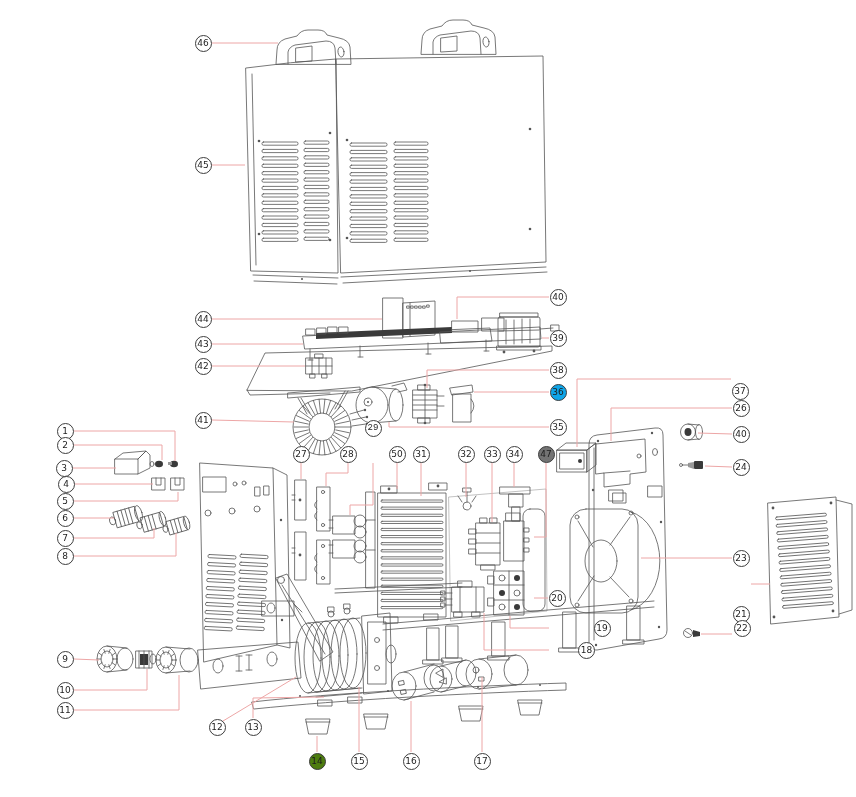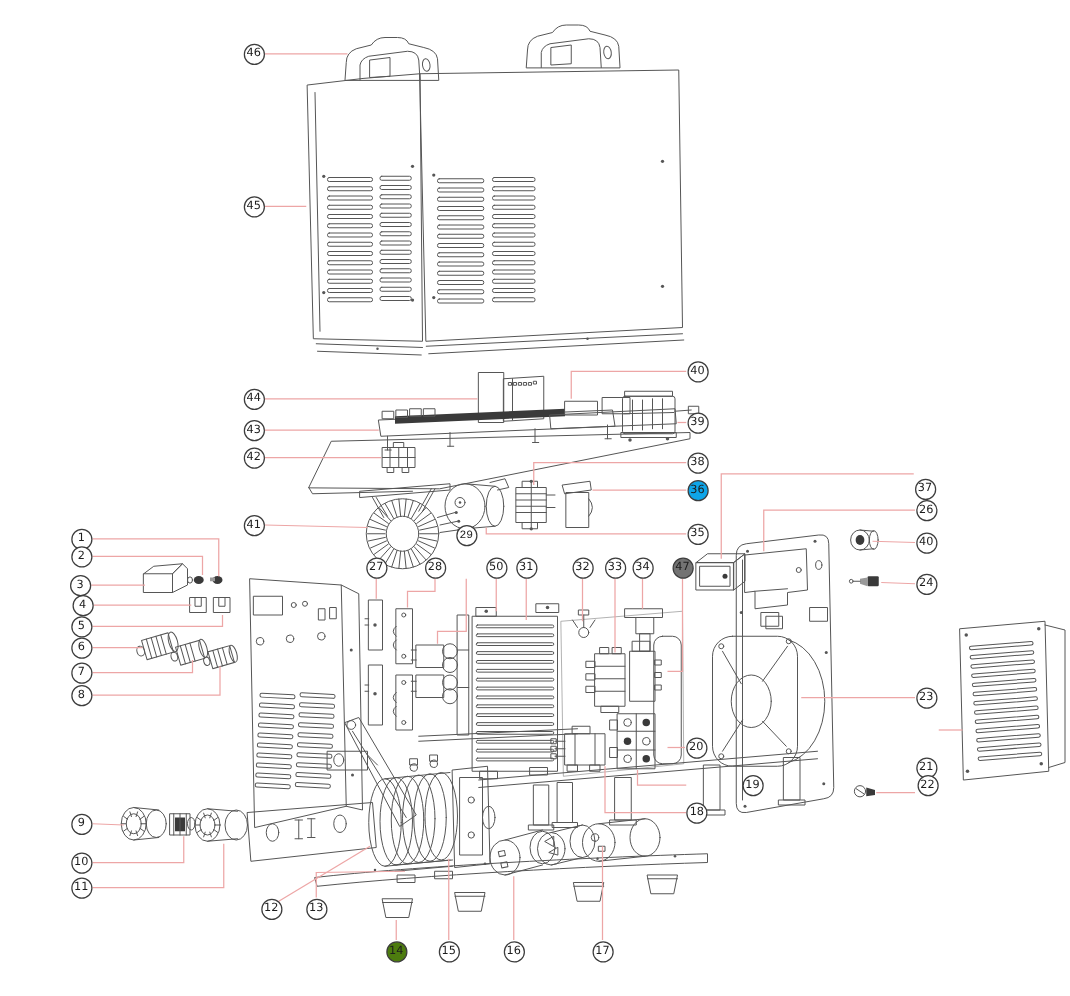--- a/index.html
+++ b/index.html
@@ -703,21 +703,21 @@
       <div class="balloon" style="left: 56.5px; top: 547.5px; border: 1px solid rgb(61, 61, 61); background: rgb(255, 255, 255); color: rgb(29, 29, 29);">8</div>
       <div class="balloon" style="left: 56.5px; top: 650.5px; border: 1px solid rgb(61, 61, 61); background: rgb(255, 255, 255); color: rgb(29, 29, 29);">9</div>
       <div class="balloon" style="left: 56.5px; top: 681.5px; border: 1px solid rgb(61, 61, 61); background: rgb(255, 255, 255); color: rgb(29, 29, 29);">10</div>
       <div class="balloon" style="left: 56.5px; top: 701.5px; border: 1px solid rgb(61, 61, 61); background: rgb(255, 255, 255); color: rgb(29, 29, 29);">11</div>
       <div class="balloon" style="left: 208.5px; top: 718.5px; border: 1px solid rgb(61, 61, 61); background: rgb(255, 255, 255); color: rgb(29, 29, 29);">12</div>
       <div class="balloon" style="left: 244.5px; top: 718.5px; border: 1px solid rgb(61, 61, 61); background: rgb(255, 255, 255); color: rgb(29, 29, 29);">13</div>
       <div class="balloon" style="left: 308.5px; top: 752.5px; border: 1px solid rgb(61, 61, 61); background: #4d7c0f; color: rgb(29, 29, 29);">14</div>
       <div class="balloon" style="left: 350.5px; top: 752.5px; border: 1px solid rgb(61, 61, 61); background: rgb(255, 255, 255); color: rgb(29, 29, 29);">15</div>
       <div class="balloon" style="left: 402.5px; top: 752.5px; border: 1px solid rgb(61, 61, 61); background: rgb(255, 255, 255); color: rgb(29, 29, 29);">16</div>
       <div class="balloon" style="left: 473.5px; top: 752.5px; border: 1px solid rgb(61, 61, 61); background: rgb(255, 255, 255); color: rgb(29, 29, 29);">17</div>
-      <div class="balloon" style="left: 549px; top: 641.5px; border: 1px solid rgb(61, 61, 61); background: rgb(255, 255, 255); color: rgb(29, 29, 29);">18</div>
+      <div class="balloon" style="left: 578px; top: 641.5px; border: 1px solid rgb(61, 61, 61); background: rgb(255, 255, 255); color: rgb(29, 29, 29);">18</div>
       <div class="balloon" style="left: 549.5px; top: 619.5px; border: 1px solid rgb(61, 61, 61); background: rgb(255, 255, 255); color: rgb(29, 29, 29); margin-left: 44px;">19</div>
       <div class="balloon" style="left: 548.5px; top: 589.5px; border: 1px solid rgb(61, 61, 61); background: rgb(255, 255, 255); color: rgb(29, 29, 29);">20</div>
       <div class="balloon" style="left: 732.5px; top: 606px; border: 1px solid rgb(61, 61, 61); background: rgb(255, 255, 255); color: rgb(29, 29, 29);">21</div>
       <div class="balloon" style="left: 733.5px; top: 575.5px; border: 1px solid rgb(61, 61, 61); background: rgb(255, 255, 255); color: rgb(29, 29, 29); margin-top: 44px;">22</div>
       <div class="balloon" style="left: 732.5px; top: 549.5px; border: 1px solid rgb(61, 61, 61); background: rgb(255, 255, 255); color: rgb(29, 29, 29);">23</div>
       <div class="balloon" style="left: 732.5px; top: 458.5px; border: 1px solid rgb(61, 61, 61); background: rgb(255, 255, 255); color: rgb(29, 29, 29);">24</div>
       <div class="balloon" style="left: 732.5px; top: 425.5px; border: 1px solid rgb(61, 61, 61); background: rgb(255, 255, 255); color: rgb(29, 29, 29);">40</div>
       <div class="balloon" style="left: 732.5px; top: 399.5px; border: 1px solid rgb(61, 61, 61); background: rgb(255, 255, 255); color: rgb(29, 29, 29);">26</div>
       <div class="balloon" style="left: 292.5px; top: 445.5px; border: 1px solid rgb(61, 61, 61); background: rgb(255, 255, 255); color: rgb(29, 29, 29);">27</div>
       <div class="balloon" style="left: 339.5px; top: 445.5px; border: 1px solid rgb(61, 61, 61); background: rgb(255, 255, 255); color: rgb(29, 29, 29);">28</div>

